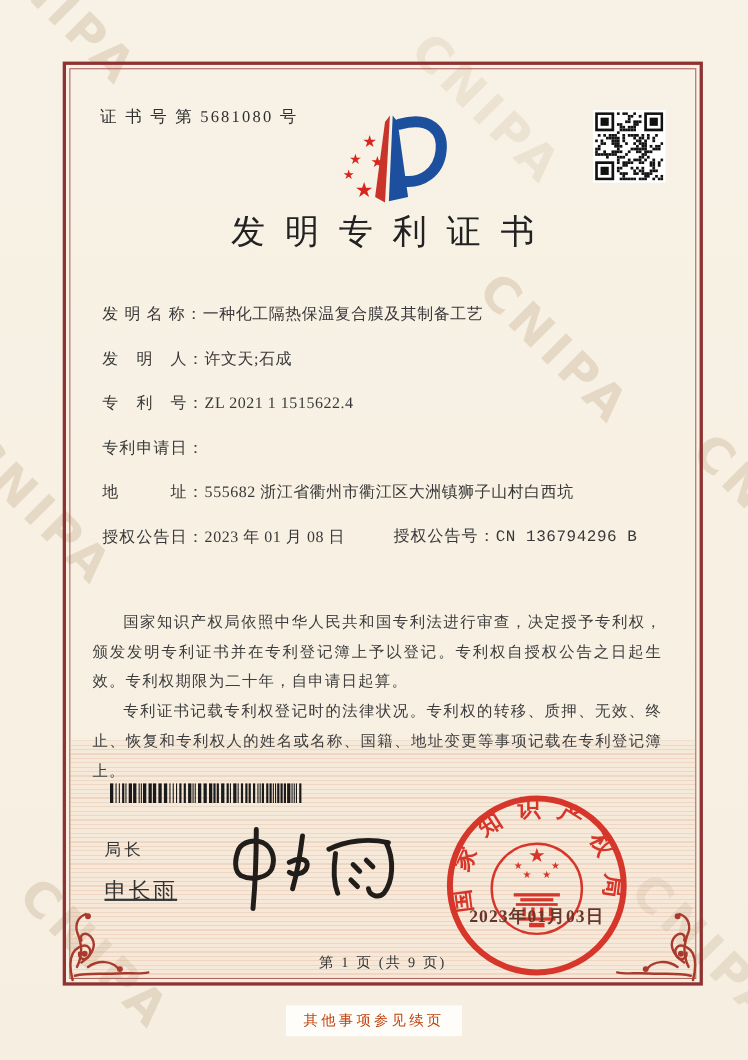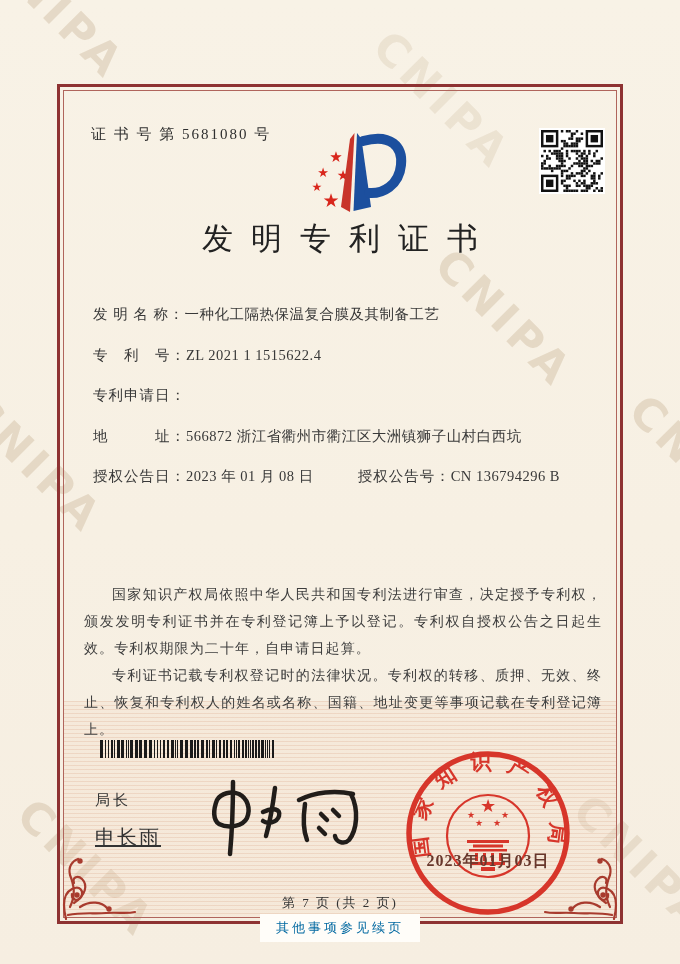--- a/index.html
+++ b/index.html
@@ -11,54 +11,54 @@
     font-weight:bold;font-size:44px;letter-spacing:5px;color:rgba(194,172,141,0.35);
     transform:rotate(45deg);z-index:0;white-space:nowrap;}
   #wms .wm:nth-child(1){top:-16px;left:-30px;}
   #wms .wm:nth-child(2){top:74px;left:356px;color:rgba(194,172,141,0.22);}
   #wms .wm:nth-child(3){top:292px;left:418px;}
   #wms .wm:nth-child(4){top:438px;left:-52px;}
   #wms .wm:nth-child(5){top:438px;left:612px;}
   #wms .wm:nth-child(6){top:842px;left:0px;}
   #wms .wm:nth-child(7){top:838px;left:556px;color:rgba(194,172,141,0.28);}
   
-  .cert{position:absolute;left:57px;top:84px;width:560px;height:834px;
-    border:3px solid #8e3232;z-index:1;}
+  .cert{position:absolute;left:57px;top:56px;width:560px;height:834px;
+    border:3px solid #8e3232;z-index:1;padding-left:16px;}
   .cert::before{content:"";position:absolute;inset:3px;border:1px solid #b0655c;pointer-events:none;}
   .waves{position:absolute;left:4px;right:4px;bottom:4px;top:614px;
     background:
       repeating-linear-gradient(to bottom, rgba(208,140,105,0.20) 0 1px, rgba(0,0,0,0) 1px 4px),
       linear-gradient(rgba(243,218,197,0.28),rgba(243,218,197,0.28));}
   .certno{position:absolute;left:31px;top:38px;font-size:15px;letter-spacing:2px;color:#2f2f2f;}
   .logo{position:absolute;left:226px;top:29px;width:140px;height:100px;}
   .qr{position:absolute;left:479px;top:41px;width:66px;height:66px;background:#fff;padding:2px;box-sizing:border-box;}
   .qr svg{display:block;width:100%;height:100%;}
   .title{position:absolute;left:0;right:0;top:131px;text-align:center;font-size:31px;
     font-weight:normal;letter-spacing:18px;text-indent:18px;color:#222;}
   .fields{position:absolute;left:33px;top:215px;width:512px;font-size:14.5px;color:#383838;}
   .frow{display:flex;margin-bottom:16.5px;line-height:24px;text-align:right;}
   .flabel{white-space:pre;letter-spacing:1px;flex:none;}
   .fvalue{letter-spacing:0.5px;}
   .frow.auth .grp{display:flex;}
-  .frow.auth .grp+.grp{margin-left:44px;}
+  .frow.auth .grp+.grp{margin-left:44px;font-family:Liberation Mono, monospace;}
   .paras{position:absolute;left:24px;top:494px;width:518px;font-size:14px;line-height:27px;
     text-align:justify;letter-spacing:1.1px;color:#3d3d3d;z-index:2;}
   .paras p{margin:0;text-indent:2em;}
   .barcode{position:absolute;left:38px;top:653px;width:180px;height:18px;z-index:2;}
   .signer-title{position:absolute;left:35px;top:704px;font-size:15px;letter-spacing:3px;color:#333;z-index:2;}
   .signer-name{position:absolute;left:35px;top:737px;font-size:20px;letter-spacing:2px;color:#333;z-index:2;text-decoration:underline;}
   .sig{position:absolute;left:143px;top:687px;width:175px;height:85px;z-index:2;}
   .seal{position:absolute;left:343px;top:661px;width:170px;height:170px;z-index:3;opacity:0.93;}
   .pageinfo{position:absolute;left:0;right:0;bottom:9px;text-align:center;font-size:13px;
     letter-spacing:2px;color:#333;z-index:2;}
   .fl{position:absolute;width:76px;height:76px;z-index:2;}
   .fl.left{left:0;bottom:0;}
   .fl.right{right:0;bottom:0;transform:scaleX(-1);}
   .note{position:absolute;left:50%;top:914px;transform:translateX(-50%);
-    background:#fffdf9;padding:5px 16px;font-size:13px;letter-spacing:3px;color:#0369a1;z-index:2;}
+    background:#fffdf9;padding:5px 16px;font-size:13px;letter-spacing:3px;color:#c2410c;z-index:2;}
 </style>
 </head>
 <body>
 
 <div id="paper">
 
   <div id="wms">
     <div class="wm">CNIPA</div>
     <div class="wm">CNIPA</div>
     <div class="wm">CNIPA</div>
@@ -291,29 +291,33 @@
     </div>
 
     <div class="title">发明专利证书</div>
 
     <div class="fields">
       <div class="frow">
         <span class="flabel">发 明 名 称：</span>
         <span class="fvalue">一种化工隔热保温复合膜及其制备工艺</span>
       </div>
       <div class="frow">
+        <span class="flabel">发　明　人：</span>
+        <span class="fvalue">许文天;石成</span>
+      </div>
+      <div class="frow">
         <span class="flabel">专　利　号：</span>
         <span class="fvalue">ZL 2021 1 1515622.4</span>
       </div>
       <div class="frow">
         <span class="flabel">专利申请日：</span>
       </div>
       <div class="frow">
         <span class="flabel">地　　　址：</span>
-        <span class="fvalue">566872 浙江省衢州市衢江区大洲镇狮子山村白西坑</span>
+        <span class="fvalue">555682 浙江省衢州市衢江区大洲镇狮子山村白西坑</span>
       </div>
       <div class="frow auth">
         <span class="grp">
           <span class="flabel">授权公告日：</span>
           <span class="fvalue">2023 年 01 月 08 日</span>
         </span>
         <span class="grp">
           <span class="flabel">授权公告号：</span>
           <span class="fvalue">CN 136794296 B</span>
         </span>
@@ -445,18 +449,18 @@
         <path d="M8,70 C22,67 34,69 46,68 C58,67 66,69 75,67"></path>
         <path d="M10,62 C16,50 14,40 10,30 C8,22 12,16 18,14"></path>
         <path d="M14,58 C26,50 28,40 22,34 C18,30 12,32 14,38"></path>
         <path d="M20,62 C30,55 42,57 47,63"></path>
         <circle cx="17" cy="50" r="1.6" fill="#a83b2e"></circle>
         <circle cx="20" cy="16" r="1.6" fill="#a83b2e"></circle>
         <circle cx="49" cy="64" r="1.6" fill="#a83b2e"></circle>
       </g>
     </svg>
 
-    <div class="pageinfo">第 7 页 (共 2 页)</div>
+    <div class="pageinfo">第 1 页 (共 9 页)</div>
   </div>
 
   <div class="note">其他事项参见续页</div>
 
 </div>
 
 </body></html>

